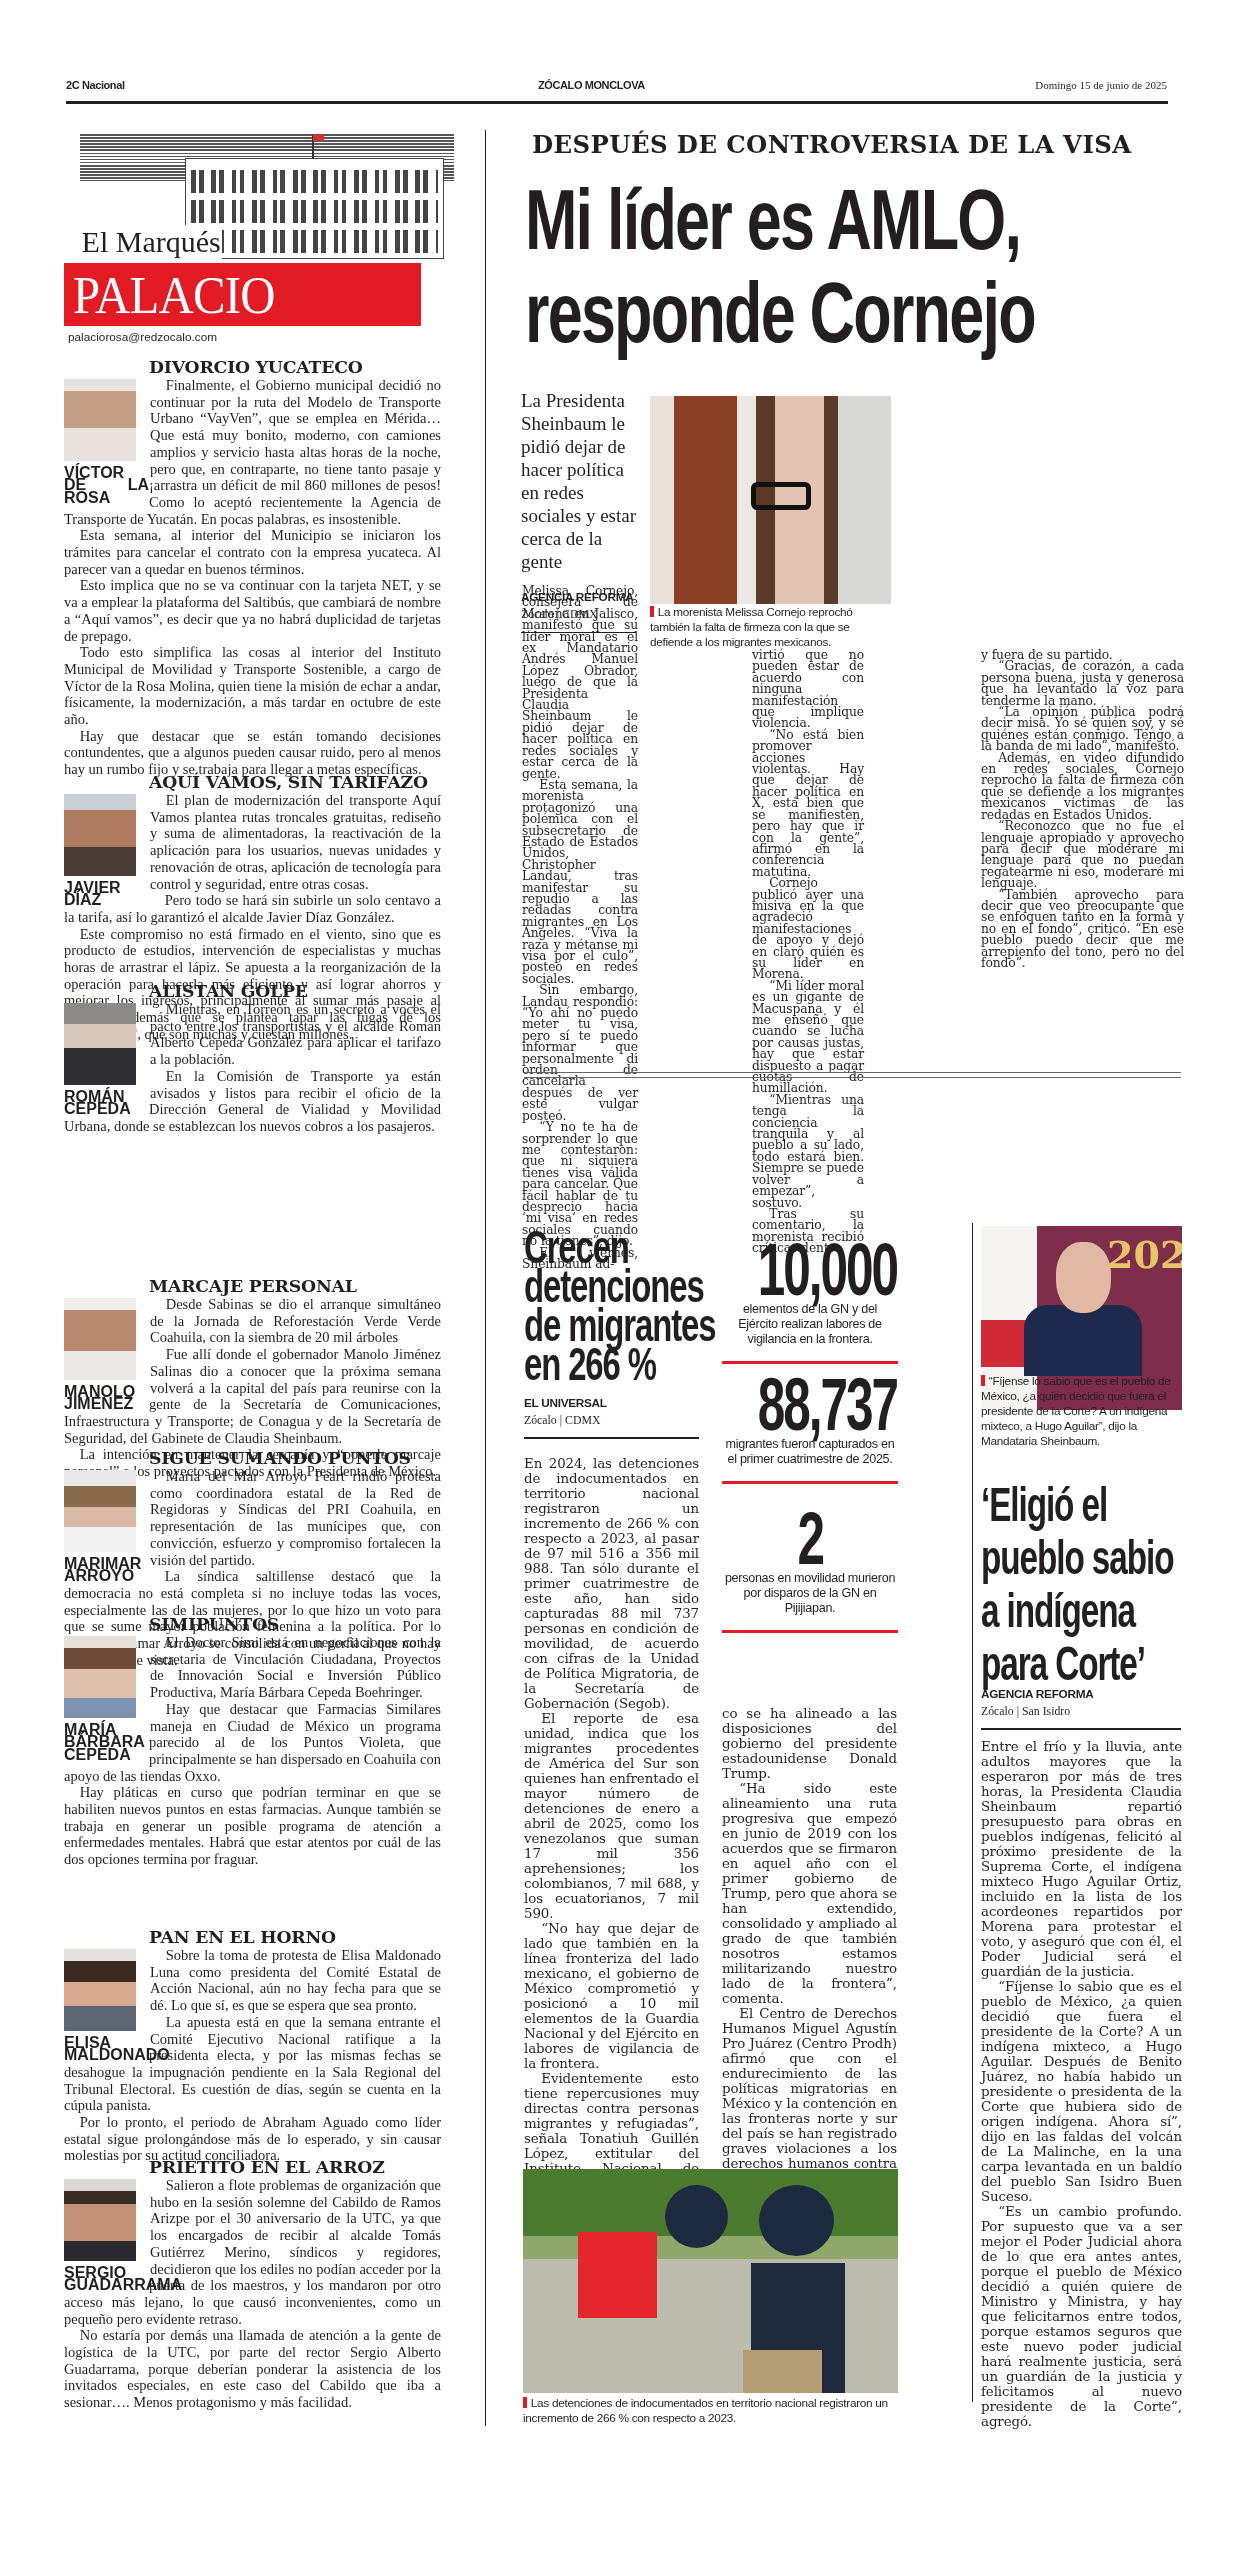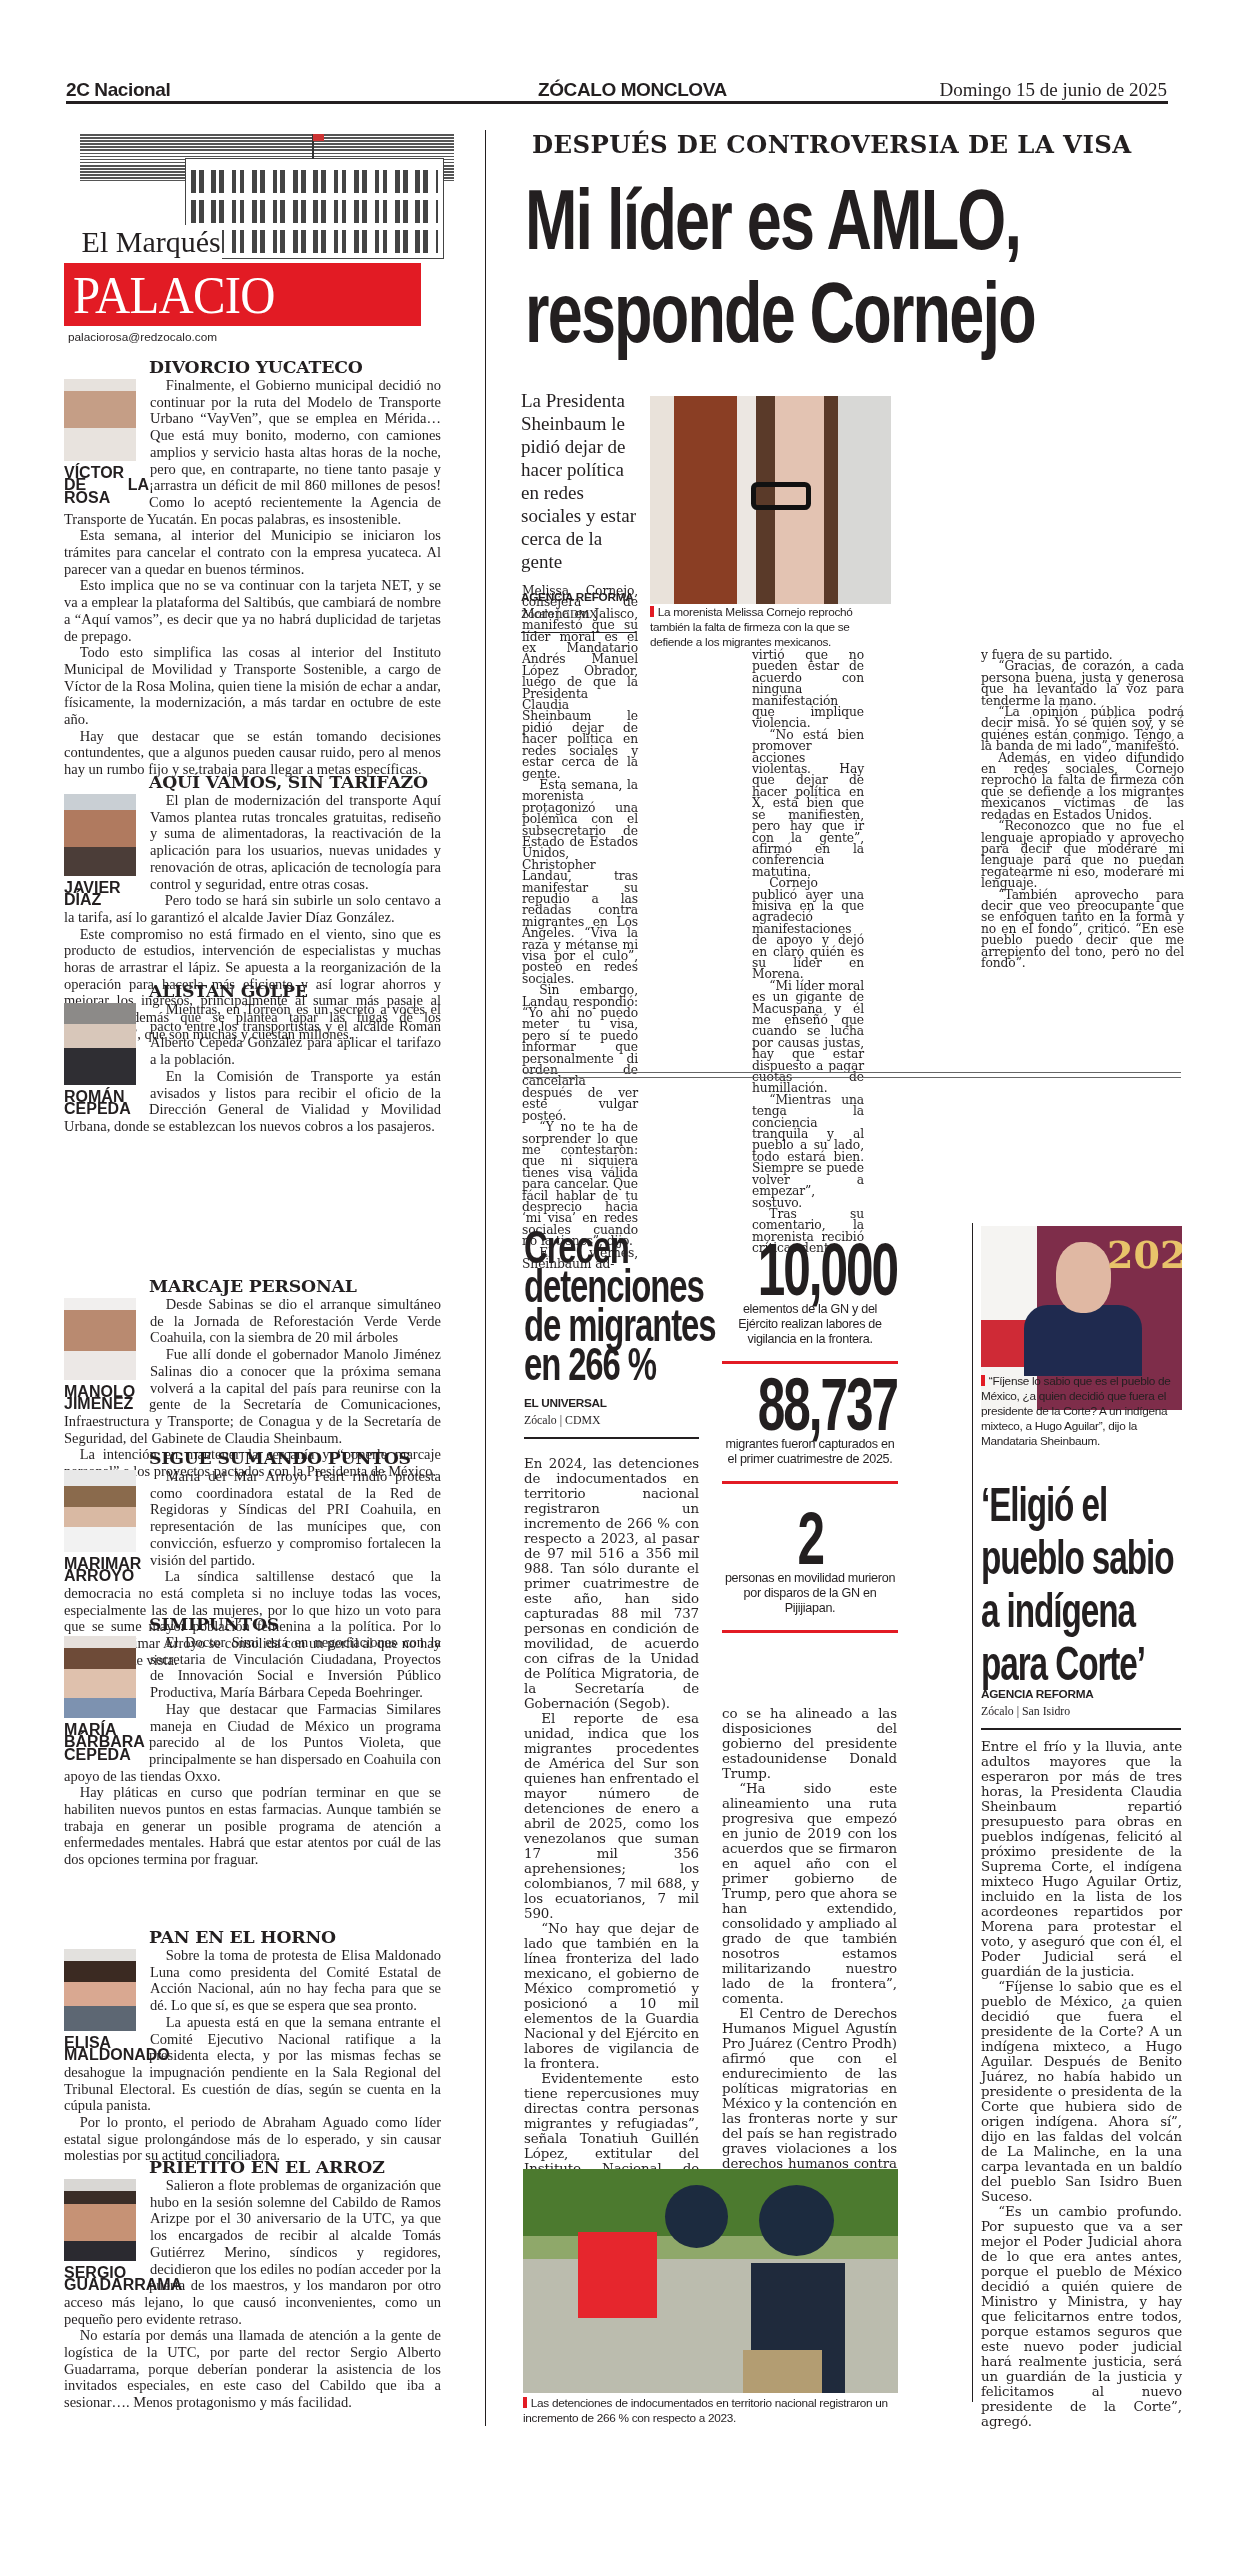--- a/index.html
+++ b/index.html
@@ -1,20 +1,20 @@
 <!DOCTYPE html>
 <html style="font-size:12.6px"><head>
 <meta charset="utf-8">
 <style>
   * { box-sizing: border-box; margin: 0; padding: 0; }
   html, body { width: 1248px; height: 2576px; background: #ffffff; overflow: hidden; }
   body { position: relative; font-family: "DejaVu Serif", serif; color: #231f20; }
 
   .abs { position: absolute; }
-  .folio { top: 79px; left: 66px; width: 1101px; height: 23.6px; font-family: "Liberation Sans", sans-serif; font-size: 19px; }
+  .folio { top: 79px; left: 66px; width: 1101px; height: 23.6px; font-family: "Liberation Sans", sans-serif; font-size: 11px; }
   .folio .left { position: absolute; left: 0; top: 0; font-weight: bold; font-stretch: condensed; letter-spacing: -0.4px; }
   .folio .center { position: absolute; left: 472px; top: 0; font-weight: bold; letter-spacing: -0.4px; }
   .folio .right { position: absolute; right: 0; top: 0; font-family: "Liberation Serif", serif; }
   .folio-rule { top: 101px; left: 66px; width: 1102px; height: 3.1px; background: #231f20; }
 
   
   .col-divider { background: #231f20; width: 1.6px; }
   .masthead { left: 64px; top: 134px; width: 377px; height: 134px; margin-left: 16px; }
   .lines { position: absolute; left: 0; top: 0; width: 374px; height: 47px;
     background: repeating-linear-gradient(#555 0 1.6px, #fff 1.6px 3.1px); }

